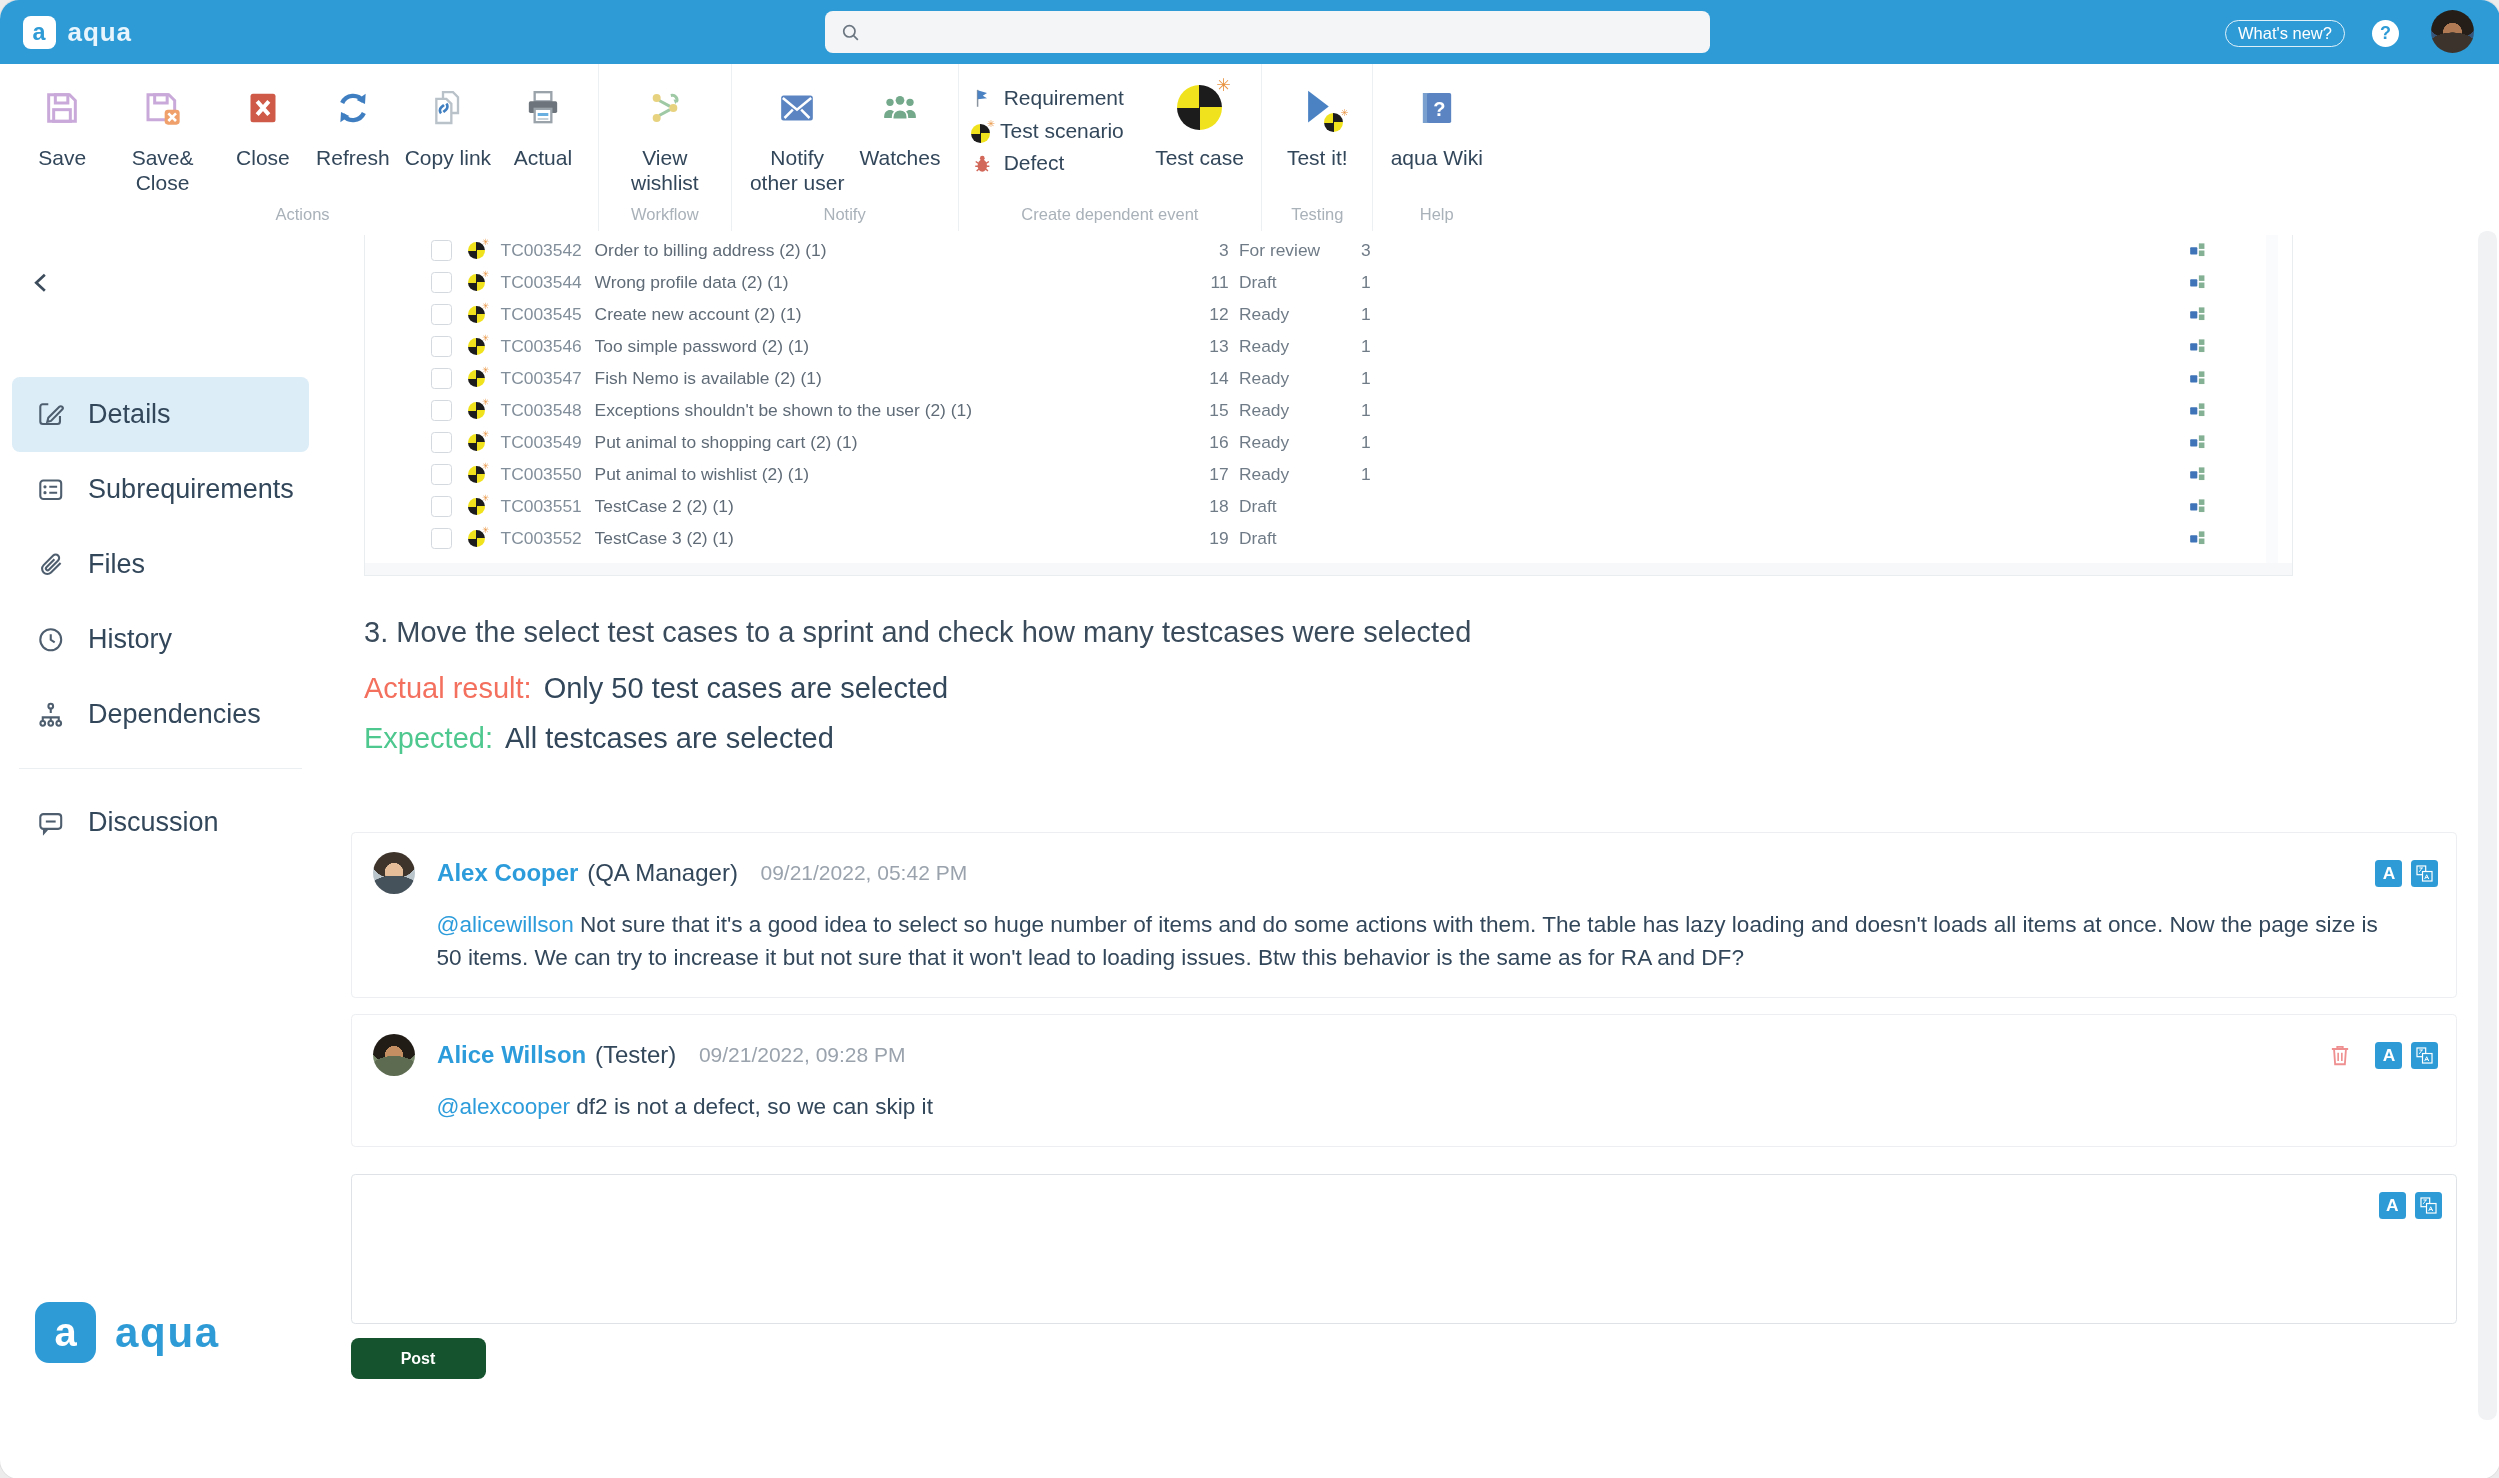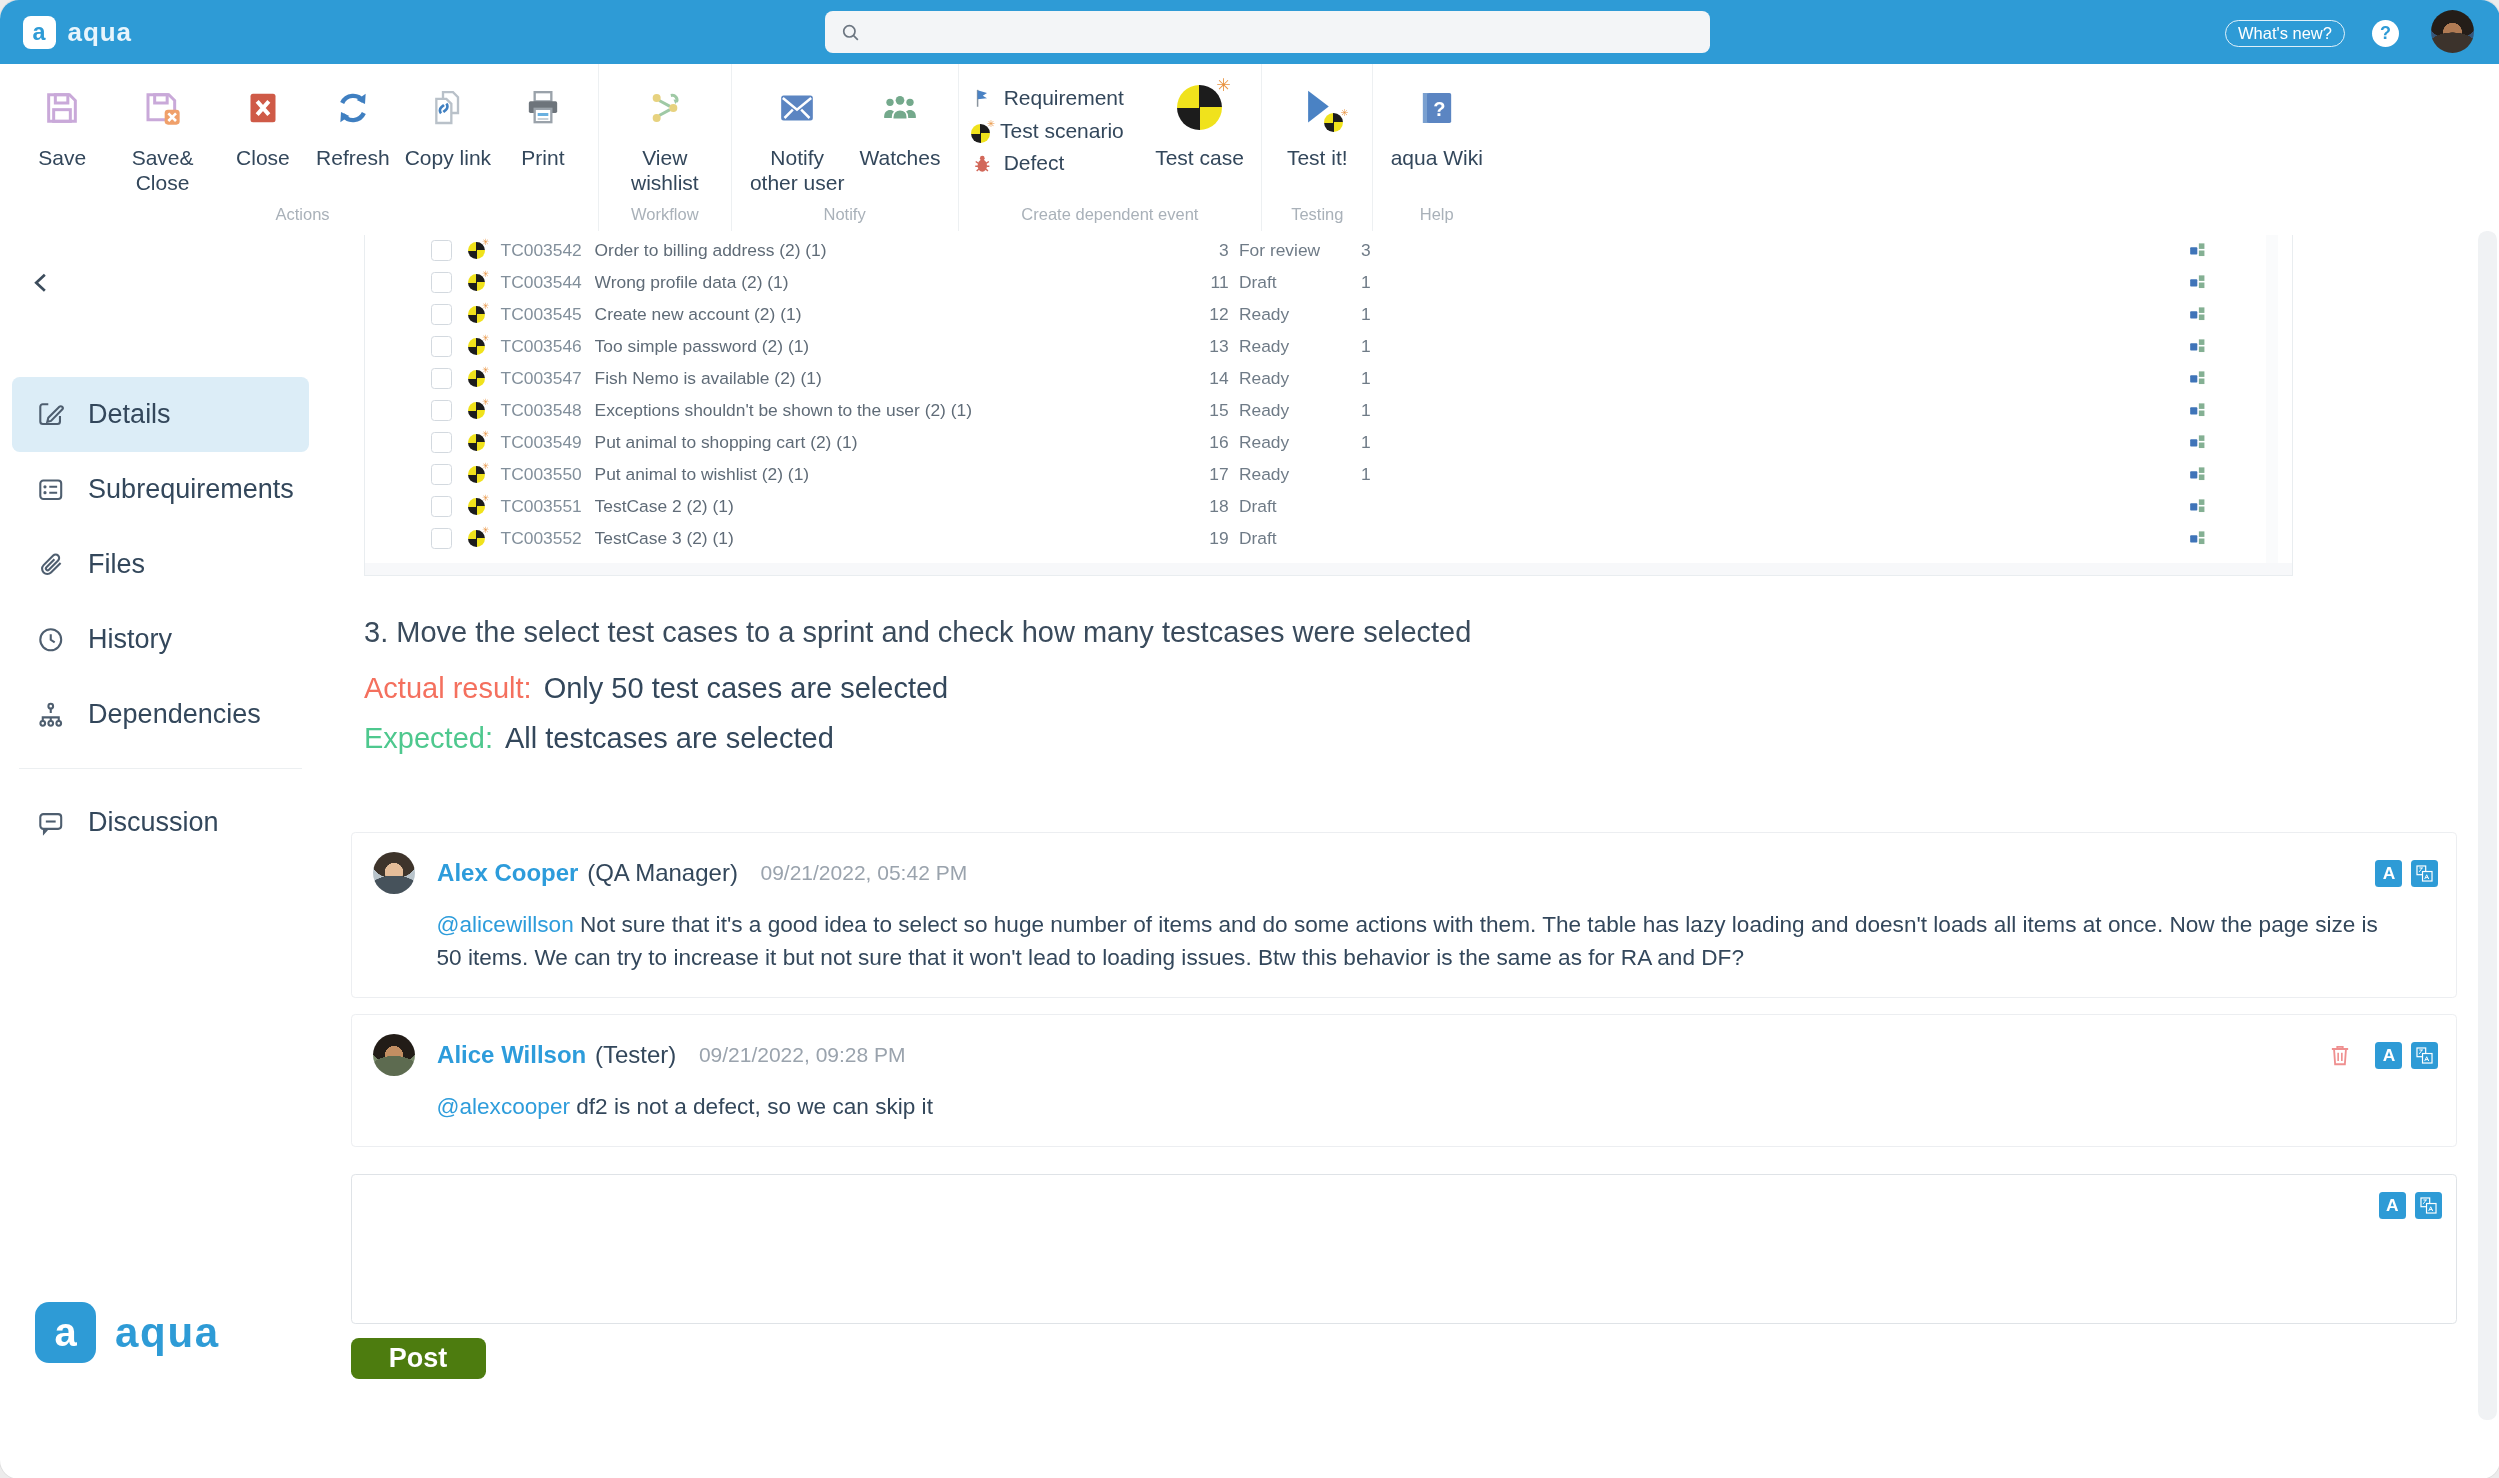--- a/index.html
+++ b/index.html
@@ -94,22 +94,22 @@
   .cactions{margin-left:auto;display:flex;align-items:center;gap:8.7px;}
   .sqbtn{width:27px;height:27px;background:#2E9BD6;border-radius:3.5px;color:#fff;display:flex;align-items:center;justify-content:center;
     font-size:17.4px;font-weight:bold;cursor:pointer;}
   .trashbtn{width:29.5px;height:29.5px;display:flex;align-items:center;justify-content:center;cursor:pointer;margin-right:12px;}
   .cbody{padding:14px 52px 22.6px 85px;font-size:22.6px;line-height:33px;color:#33475b;}
   .mention{color:#2D9CDB;cursor:pointer;}
 
   .composer{position:absolute;left:29.5px;width:2104px;height:148px;border:1.7px solid #dfe3e7;border-radius:4.3px;background:#fff;}
   .composer textarea{position:absolute;inset:7px 95px 7px 10.4px;border:none;outline:none;resize:none;font-family:"Liberation Sans",sans-serif;font-size:22.6px;}
   .composer .cactions{position:absolute;right:14px;top:17.4px;}
-  .postbtn{position:absolute;left:29.5px;width:135px;height:41px;background:#4d7c0f;border:none;border-radius:7.8px;color:#fff;
-    font-size:27px;font-weight:bold;cursor:pointer;font-family:"Liberation Sans",sans-serif;}
+  .postbtn{position:absolute;left:29.5px;width:135px;height:41px;background:#14532d;border:none;border-radius:7.8px;color:#fff;
+    font-size:16px;font-weight:bold;cursor:pointer;font-family:"Liberation Sans",sans-serif;}
 
   
   .footer{position:absolute;left:0;right:0;bottom:0;height:59px;background:#fff;border-top:1.7px solid #e7eaed;display:flex;align-items:center;}
   .pathwrap{margin-left:45px;font-size:22.6px;color:#9aa2ab;display:flex;align-items:center;gap:10.4px;}
   .pathlink{color:#2D9CDB;cursor:pointer;}
   .pathcur{color:#8a939c;}
   .ftright{margin-left:auto;margin-right:286px;display:flex;align-items:center;}
   .toggle{width:99px;height:40px;background:#e4e7ea;border-radius:20px;position:relative;cursor:pointer;}
   .gear{position:absolute;left:3.5px;top:2.6px;width:35px;height:35px;color:#6b737b;font-size:29.5px;line-height:35px;text-align:center;}
   .version{font-size:22.6px;color:#8c96a1;margin-left:61px;}
@@ -197,21 +197,21 @@
         <div class="ritem">
           <span class="ricon">
             <svg width="40" height="40" viewBox="0 0 24 24">
                 <rect x="7" y="2.5" width="10" height="5.5" fill="#fff" stroke="#9aa2aa" stroke-width="1.4"></rect>
                 <rect x="3.5" y="8" width="17" height="7" rx="1" fill="#6d747b"></rect>
                 <rect x="7" y="12.5" width="10" height="8" fill="#fff" stroke="#9aa2aa" stroke-width="1.4"></rect>
                 <rect x="8.8" y="15" width="6.4" height="1.8" fill="#69b0e0"></rect>
                 <rect x="8.8" y="18" width="6.4" height="1.2" fill="#c9d1d8"></rect>
               </svg>
           </span>
-          <span class="rlabel">Print</span>
+          <span class="rlabel">Actual</span>
         </div>
       </div>
       <div class="glabel">Actions</div>
     </div>
 
     <div class="rgroup">
       <div class="ritems">
         <div class="ritem">
           <span class="ricon">
             <svg width="40" height="40" viewBox="0 0 24 24">

